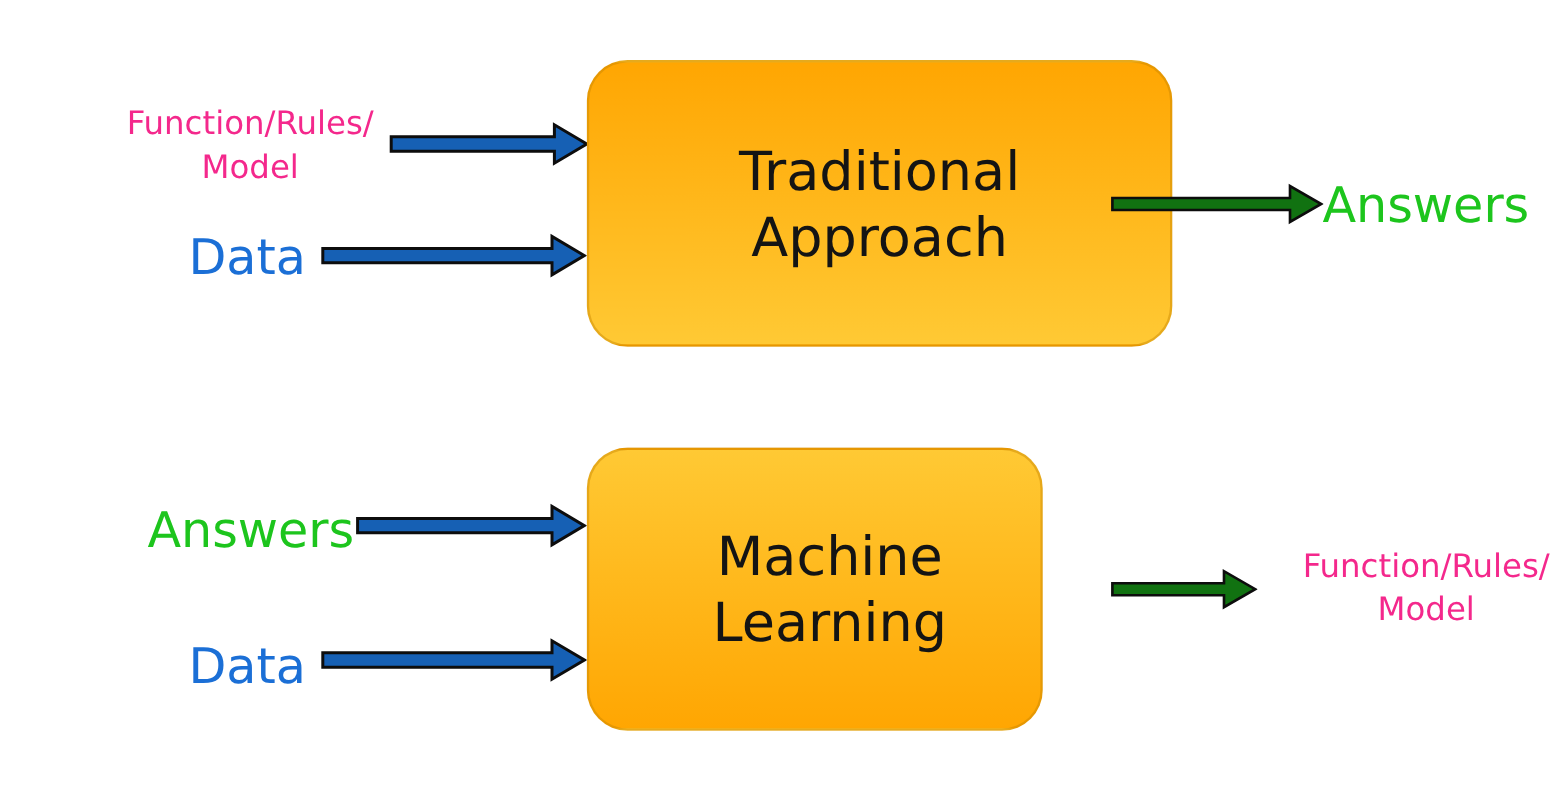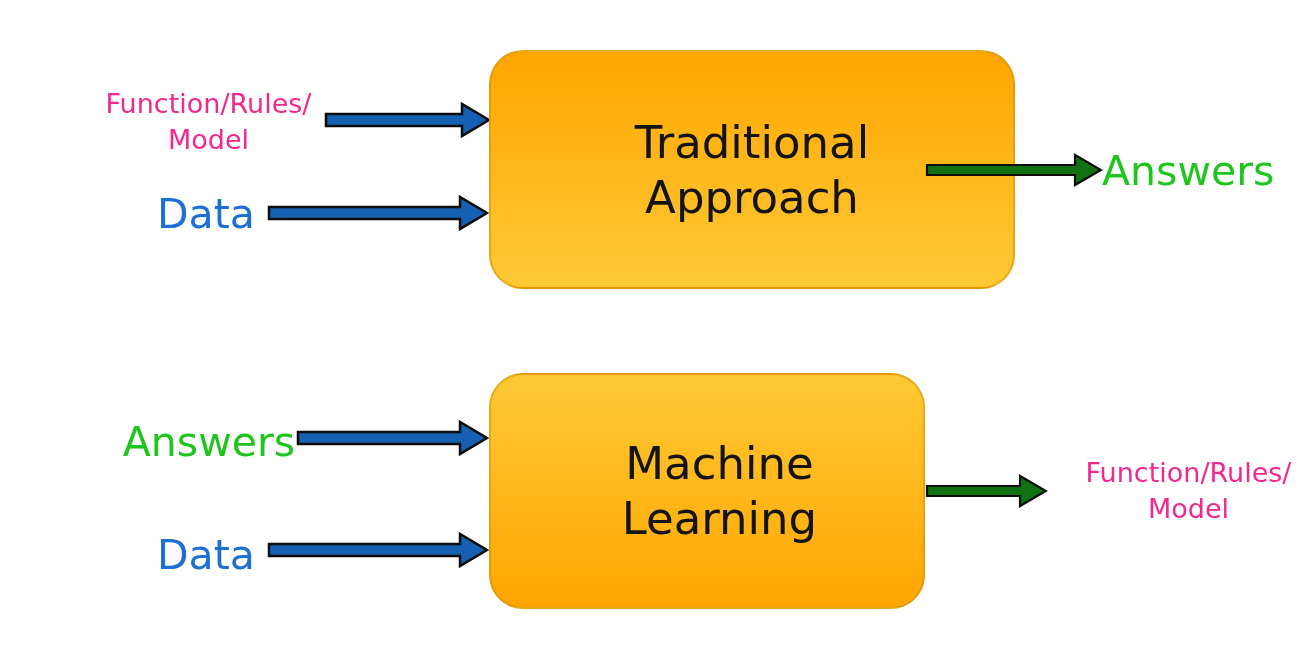--- a/index.html
+++ b/index.html
@@ -48,42 +48,42 @@
   <svg class="abs arrow" style="left:288px; top:98px;" width="167" height="44" viewBox="0 0 167 44">
     <polygon points="2,16 138,16 138,6 165,22 138,38 138,28 2,28" stroke="#0D0D0D" stroke-width="2.5" stroke-linejoin="miter" fill="#1660B4"></polygon>
   </svg>
 
   <div class="abs label blue" style="left:70px; top:190px; width:200px;">Data</div>
 
   <svg class="abs arrow" style="left:231px; top:191px;" width="222" height="44" viewBox="0 0 222 44">
     <polygon points="2,16 193,16 193,6 220,22 193,38 193,28 2,28" stroke="#0D0D0D" stroke-width="2.5" stroke-linejoin="miter" fill="#1660B4"></polygon>
   </svg>
 
-  <div class="abs process-box" style="left: 453px; top: 50px; width: 526px; height: 239px; background: linear-gradient(rgb(255, 166, 2) 0%, rgb(255, 201, 52) 100%);">Traditional
+  <div class="abs process-box" style="left: 453px; top: 50px; width: 488px; height: 239px; background: linear-gradient(rgb(255, 166, 2) 0%, rgb(255, 201, 52) 100%);">Traditional
 Approach</div>
 
   <svg class="abs arrow" style="left:889px; top:148px;" width="178" height="44" viewBox="0 0 178 44">
     <polygon points="2,17 150,17 150,7 176,22 150,37 150,27 2,27" stroke="#0D0D0D" stroke-width="2.2" stroke-linejoin="miter" fill="#117211"></polygon>
   </svg>
 
   <div class="abs label green left-align" style="left:1066px; top:147px; width:235px;">Answers</div>
 
   <div class="abs label green" style="left:48px; top:418px; width:250px;">Answers</div>
 
   <svg class="abs arrow" style="left:260px; top:416px;" width="193" height="44" viewBox="0 0 193 44">
     <polygon points="2,16 164,16 164,6 191,22 164,38 164,28 2,28" stroke="#0D0D0D" stroke-width="2.5" stroke-linejoin="miter" fill="#1660B4"></polygon>
   </svg>
 
   <div class="abs label blue" style="left:70px; top:531px; width:200px;">Data</div>
 
   <svg class="abs arrow" style="left:231px; top:528px;" width="222" height="44" viewBox="0 0 222 44">
     <polygon points="2,16 193,16 193,6 220,22 193,38 193,28 2,28" stroke="#0D0D0D" stroke-width="2.5" stroke-linejoin="miter" fill="#1660B4"></polygon>
   </svg>
 
-  <div class="abs process-box" style="left: 453px; top: 373px; width: 436px; height: 236px; background: linear-gradient(rgb(255, 201, 52) 0%, rgb(255, 166, 2) 100%); padding-left: 25px;">Machine
+  <div class="abs process-box" style="left: 453px; top: 373px; width: 380px; height: 236px; background: linear-gradient(rgb(255, 201, 52) 0%, rgb(255, 166, 2) 100%); padding-left: 25px;">Machine
 Learning</div>
 
   <svg class="abs arrow" style="left:889px; top:469px;" width="123" height="44" viewBox="0 0 123 44">
     <polygon points="2,17 95,17 95,7 121,22 95,37 95,27 2,27" stroke="#0D0D0D" stroke-width="2.2" stroke-linejoin="miter" fill="#117211"></polygon>
   </svg>
 
   <div class="abs label pink" style="left:1005px; top:455px; width:295px;">Function/Rules/
 Model</div>
 
 </div>

